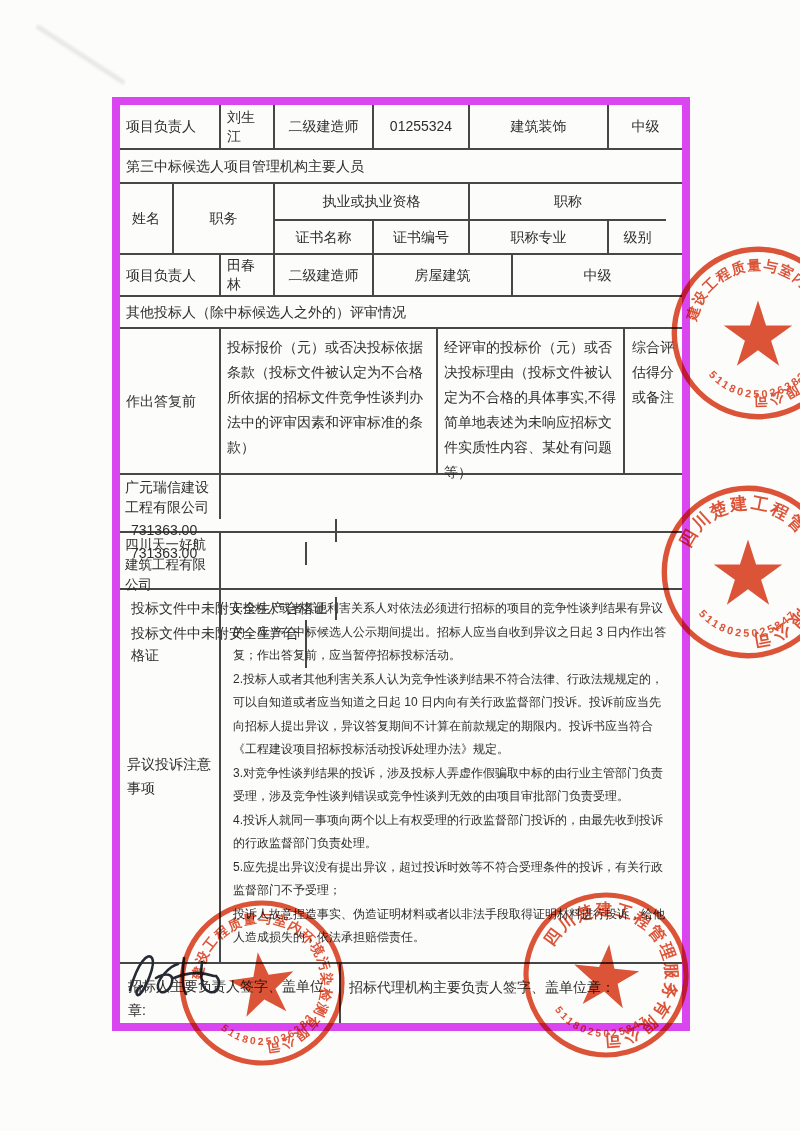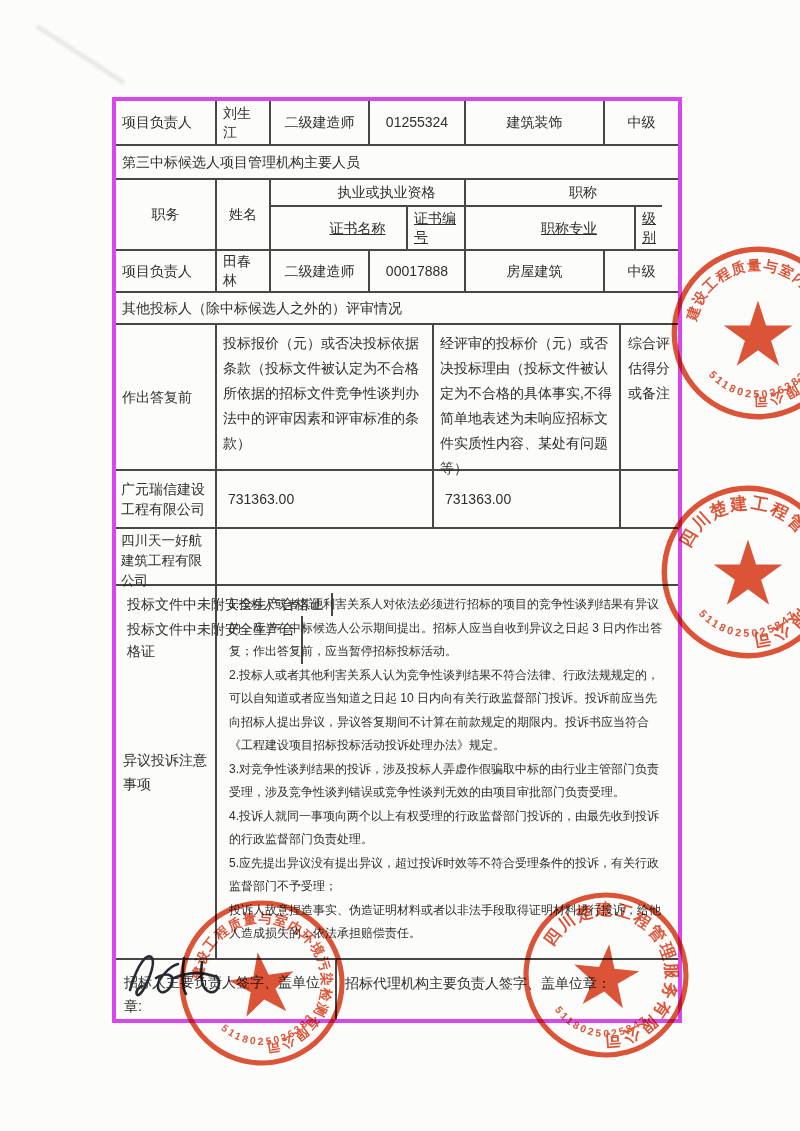--- a/index.html
+++ b/index.html
@@ -8,42 +8,42 @@
     background:#fcfcfa;
     font-family:"Liberation Sans","DejaVu Sans",sans-serif;
     color:#2e2e2e;
   }
   .scan-artifact{
     position:absolute;left:28px;top:52px;width:105px;height:5px;
     background:rgba(120,120,110,.14);transform:rotate(33deg);
     border-radius:3px;filter:blur(1px);
   }
   
-  .tbl{position:absolute;left:112px;top:97px;width:562px;border:4px solid #d946ef;}
+  .tbl{position:absolute;left:112px;top:97px;width:562px;border:8px solid #d946ef;}
   .row{display:flex;border-bottom:2px solid #474747;}
   .row:last-child{border-bottom:none;}
   .cell{
     border-right:2px solid #474747;box-sizing:border-box;
     display:flex;align-items:center;justify-content:center;
     padding:2px 6px;font-size:14px;line-height:19px;text-align:left;
   }
   .cell:last-child{border-right:none;}
   .left{justify-content:flex-start;}
   .col{display:flex;flex-direction:column;border-right:2px solid #474747;box-sizing:border-box;}
   .col:last-child{border-right:none;}
-  .subrow{display:flex;padding-left:38px;}
+  .subrow{display:flex;}
   .subrow.bt{border-bottom:2px solid #474747;}
   .grow{flex:1;}
   
   .w1{width:101px;}.w2{width:54px;}.w3{width:99px;}.w4{width:96px;}.w5{width:139px;}.w6{flex:1;border-radius:21px;}
   .wp{width:217px;}.we{width:187px;}
   .wsl{width:221px;}
   
-  .r1{height:43px;}.r2{height:32px;}.r34{height:69px;}.sr-top{height:35px;}.sr-bot{flex:1;text-decoration:underline;}
-  .r5{height:40px;}.r6{height:30px;}.r7{height:144px;}.r8{height:56px;}.r9{height:55px;flex-direction:column;}
+  .r1{height:43px;}.r2{height:32px;}.r34{height:69px;}.sr-top{height:35px;}.sr-bot{flex:1;}
+  .r5{height:40px;}.r6{height:30px;}.r7{height:144px;}.r8{height:56px;flex-direction:column;}.r9{height:55px;flex-direction:column;}
   .r10{height:372px;}.r11{height:59px;}
   .hdrblock{padding-top:6px;align-items:flex-start;line-height:25px;}
   .notice-label{padding-left:7px;padding-right:8px;line-height:24px;}
   .notice-text{
     display:block;padding:7px 11px 0 12px;font-size:12px;line-height:23.5px;
     overflow:hidden;
   }
   .notice-text p{margin:0;}
   .sign-left{display:block;padding:10px 6px 0 8px;font-size:14px;line-height:24px;}
   .sign-right{align-items:flex-start;justify-content:flex-start;padding:14px 4px 0 8px;}
@@ -80,22 +80,22 @@
     <div class="cell w4">01255324</div>
     <div class="cell w5">建筑装饰</div>
     <div class="cell w6">中级</div>
   </div>
 
   <div class="row r2">
     <div class="cell grow left">第三中标候选人项目管理机构主要人员</div>
   </div>
 
   <div class="row r34">
+    <div class="cell w2">姓名</div>
     <div class="cell w1">职务</div>
-    <div class="cell w2">姓名</div>
     <div class="col" style="width:195px">
       <div class="subrow bt sr-top">
         <div class="cell grow" style="border-right:none">执业或执业资格</div>
       </div>
       <div class="subrow sr-bot">
         <div class="cell" style="width:99px">证书名称</div>
         <div class="cell grow" style="border-right:none">证书编号</div>
       </div>
     </div>
     <div class="col" style="width:196px;border-right:none">
@@ -106,21 +106,20 @@
         <div class="cell" style="width:139px">职称专业</div>
         <div class="cell grow" style="border-right:none">级别</div>
       </div>
     </div>
   </div>
 
   <div class="row r5">
     <div class="cell w1 left">项目负责人</div>
     <div class="cell w2">田春林</div>
     <div class="cell w3">二级建造师</div>
-    <div class="cell w4">00017888</div>
     <div class="cell w5">房屋建筑</div>
     <div class="cell w6">中级</div>
   </div>
 
   <div class="row r6">
     <div class="cell grow left">其他投标人（除中标候选人之外的）评审情况</div>
   </div>
 
   <div class="row r7">
     <div class="cell w1 left">作出答复前</div>

